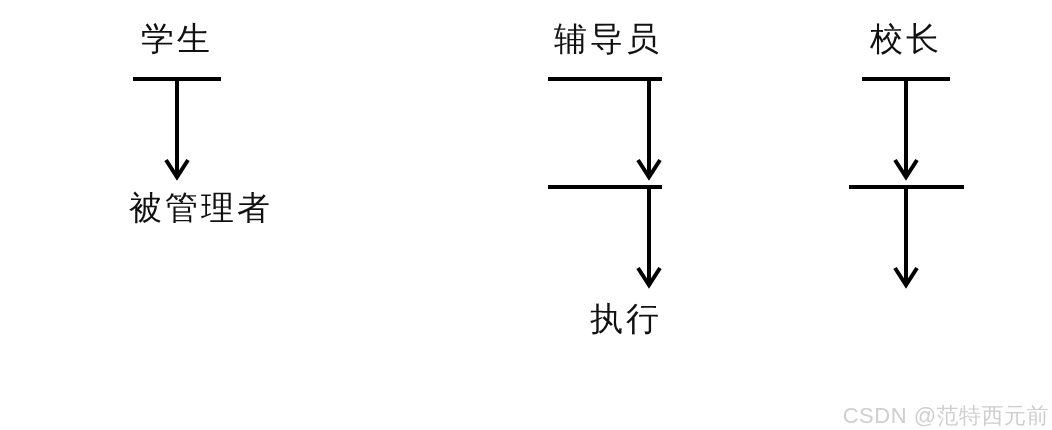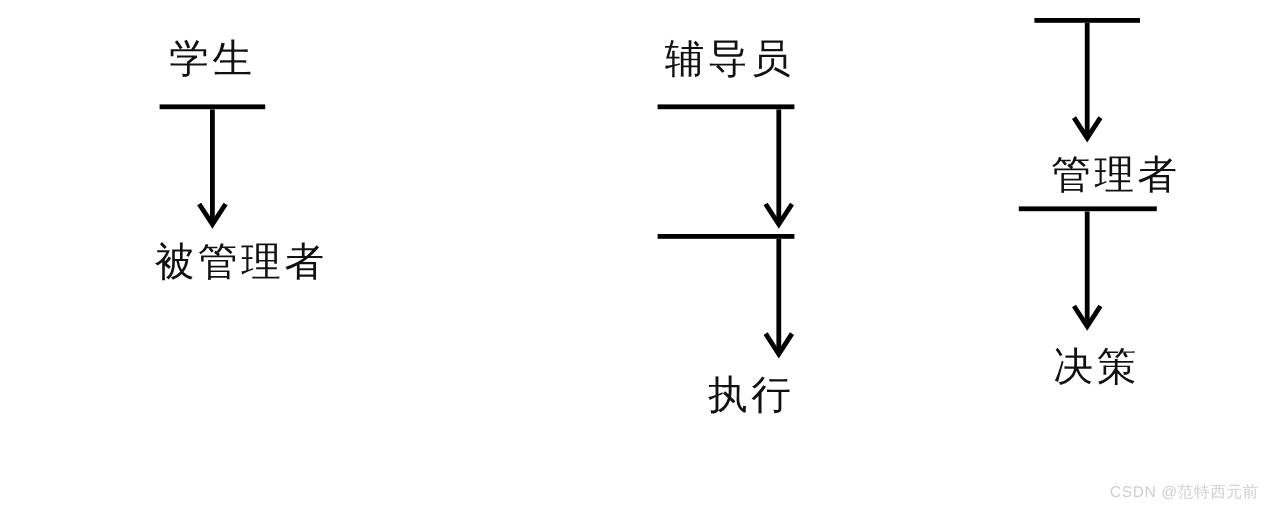--- a/index.html
+++ b/index.html
@@ -27,21 +27,21 @@
   .col-3 { left: 786px; }
   .label {
     font-family: "DejaVu Serif", serif;
     font-size: 33px;
     letter-spacing: 3px;
     color: #111111;
     white-space: nowrap;
     line-height: 44px;
   }
   .label.role {
-    margin-top: 26px;
+    margin-top: 16px;
     line-height: 46px;
   }
   .underline {
     height: 4px;
     background: #000000;
     margin-top: 15px;
   }
   .underline.u2 {
     margin-top: 4px;
   }
@@ -54,21 +54,21 @@
   }
   .label.l3 {
     margin-top: 8px;
     margin-left: 16px;
   }
   .watermark {
     position: absolute;
     top: 401px;
     right: 3px;
     font-family: "Liberation Sans", sans-serif;
-    font-size: 13px;
+    font-size: 22px;
     letter-spacing: 0.5px;
     color: #cfcfcf;
     white-space: nowrap;
   }
 </style>
 </head>
 <body>
 
 <div class="canvas">
 
@@ -91,29 +91,28 @@
     </svg>
     <div class="underline u2" style="width:114px"></div>
     <svg class="arrow" width="26" height="100" viewBox="0 0 26 100">
       <line x1="13" y1="0" x2="13" y2="94" stroke="#000000" stroke-width="4"></line>
       <polyline points="2,79 13,96 24,79" fill="none" stroke="#000000" stroke-width="4"></polyline>
     </svg>
     <div class="label l3">执行</div>
   </div>
 
   <div class="col col-3">
+    <div class="label role">校长</div>
     <div class="underline" style="width:88px"></div>
     <svg class="arrow" width="26" height="100" viewBox="0 0 26 100">
       <line x1="13" y1="0" x2="13" y2="94" stroke="#000000" stroke-width="4"></line>
       <polyline points="2,79 13,96 24,79" fill="none" stroke="#000000" stroke-width="4"></polyline>
     </svg>
-    <div class="label l2">管理者</div>
     <div class="underline u2" style="width:115px"></div>
     <svg class="arrow" width="26" height="100" viewBox="0 0 26 100">
       <line x1="13" y1="0" x2="13" y2="94" stroke="#000000" stroke-width="4"></line>
       <polyline points="2,79 13,96 24,79" fill="none" stroke="#000000" stroke-width="4"></polyline>
     </svg>
-    <div class="label l3">决策</div>
   </div>
 
   <div class="watermark">CSDN @范特西元前</div>
 
 </div>
 
 </body></html>

